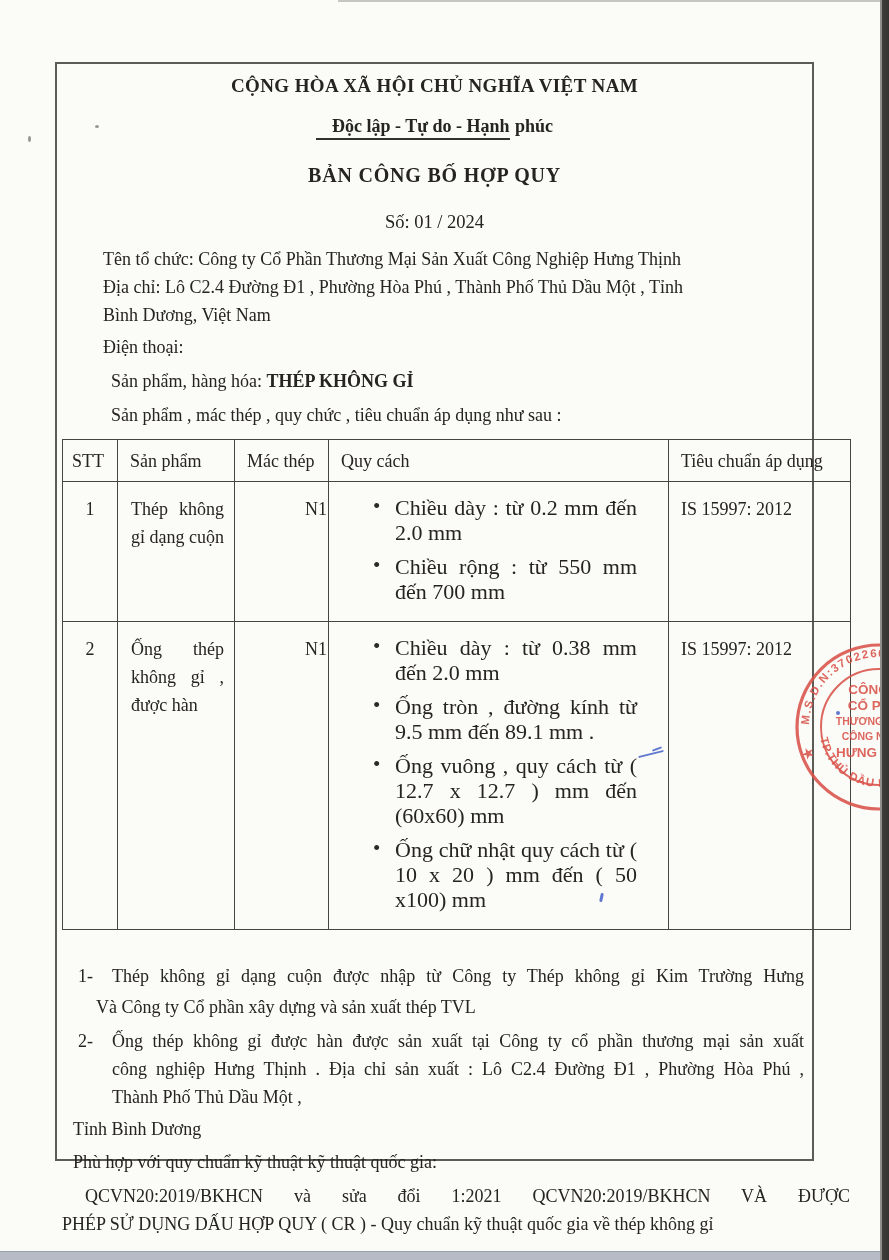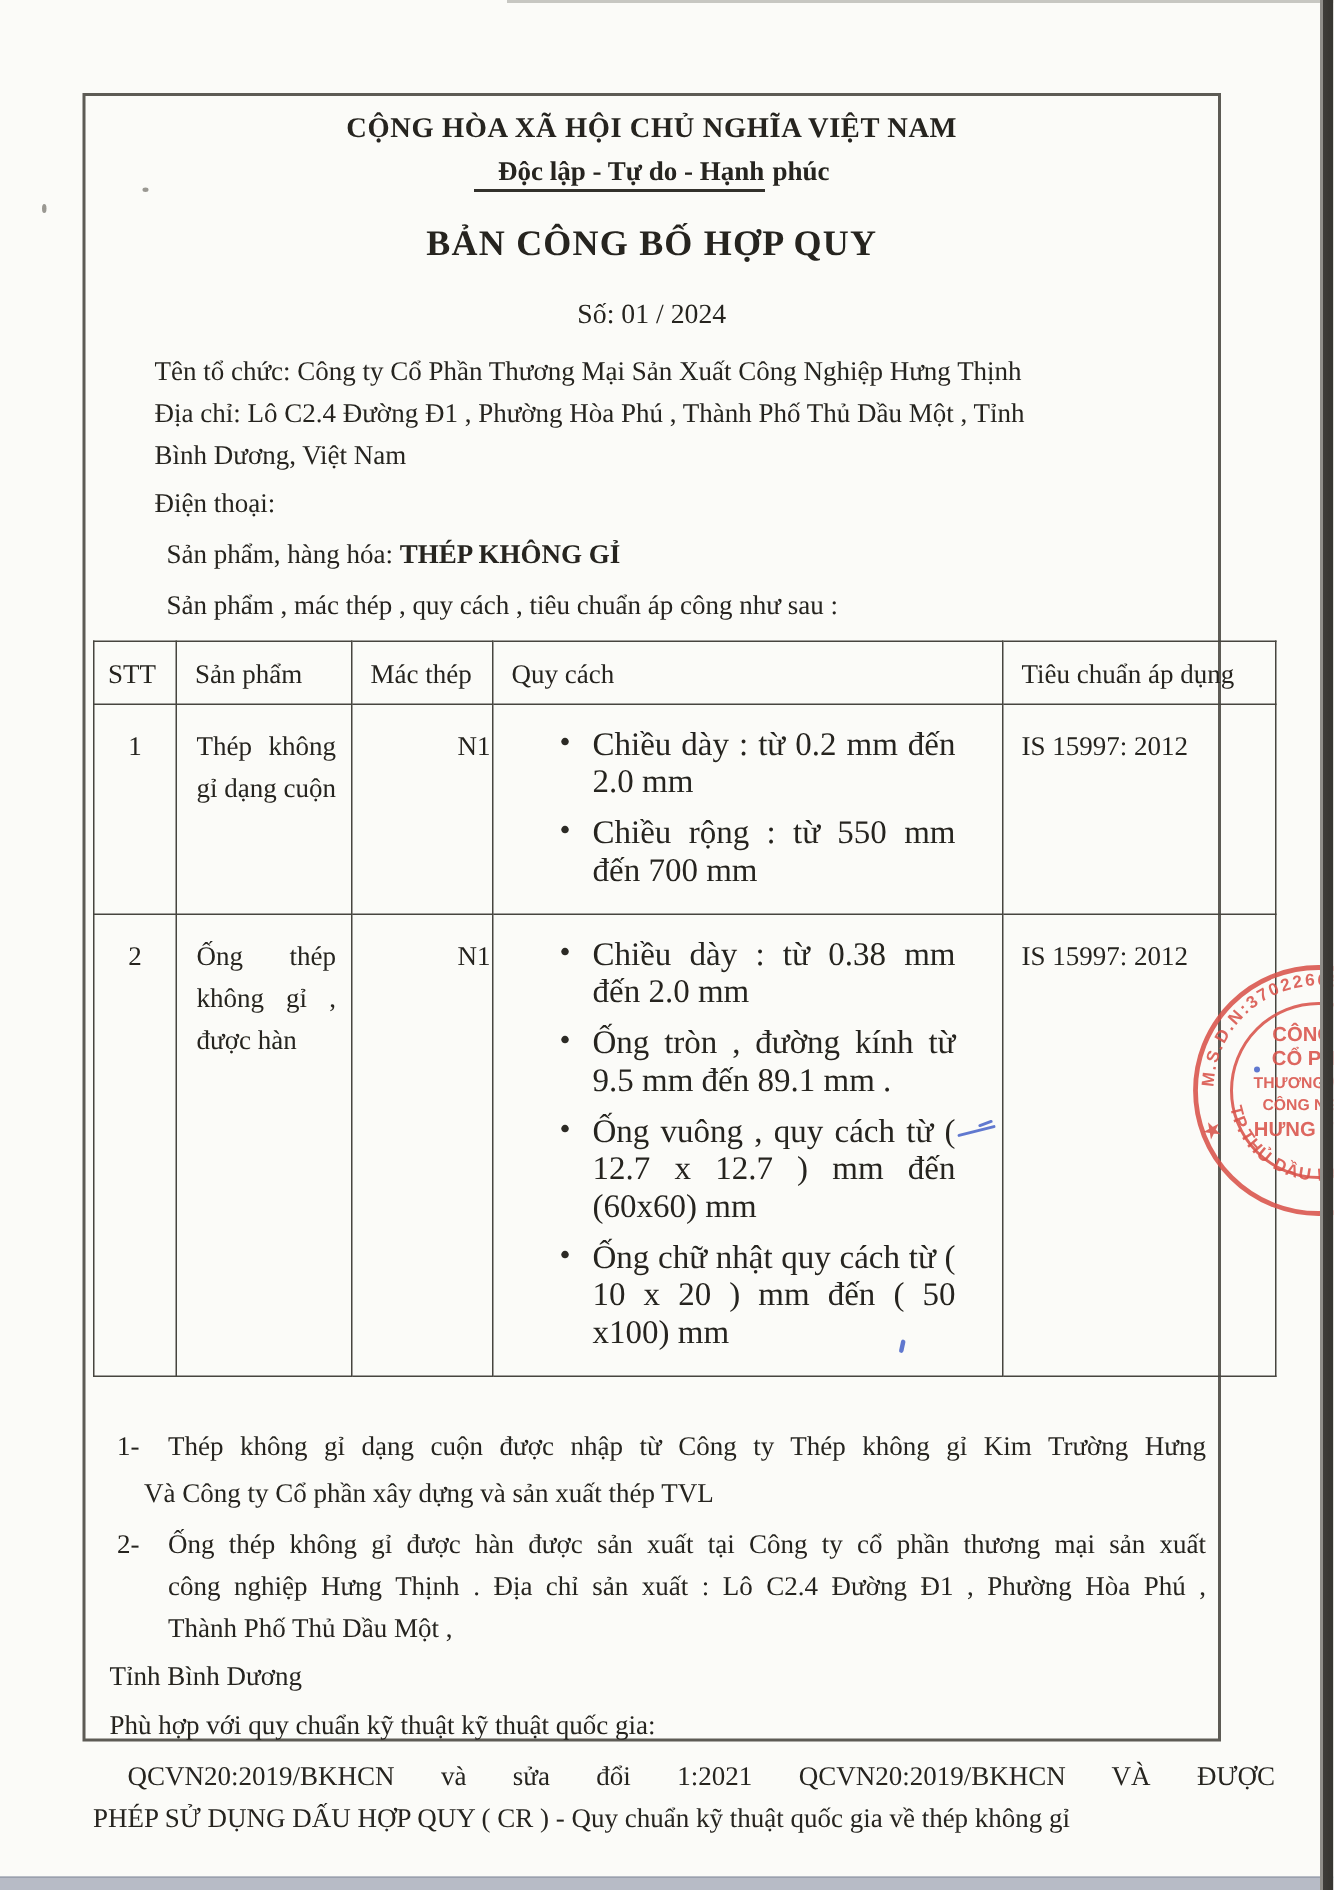--- a/index.html
+++ b/index.html
@@ -22,23 +22,23 @@
 
   
   .frame {
     position:absolute; left:55px; top:62px; width:759px; height:1099px;
     border:2px solid #5d5b55; box-sizing:border-box; z-index:5;
   }
   .content { position:relative; width:100%; height:100%; font-size:18px; line-height:28px; }
 
   .center { text-align:center; }
   .nat-title  { margin-top:10px; font-weight:bold; font-size:19px; letter-spacing:.4px; line-height:24px; }
-  .motto      { margin-top:3px; font-weight:bold; font-size:18px; line-height:26px;text-align:center; }
+  .motto      { margin-top:15px; font-weight:bold; font-size:18px; line-height:26px;text-align:center; }
   .motto-u    { border-bottom:2.5px solid #33312c; padding:0 1px 2px 16px; }
-  .doc-title  { margin-top:22px; font-weight:bold; font-size:24px; letter-spacing:.8px; line-height:28px; }
+  .doc-title  { margin-top:22px; font-weight:bold; font-size:20px; letter-spacing:.8px; line-height:28px; }
   .doc-number { margin-top:20px; font-size:18.5px; line-height:26px; }
 
   p { margin:0; }
   .p-org     { margin:10px 10px 0 46px; }
   .p-addr    { margin:0 6px 0 46px; }
   .p-phone   { margin-top:4px; margin-left:46px; }
   .p-product { margin-top:6px; margin-left:54px; }
   .p-brand   { margin-left:54px; }
   .p-intro   { margin-top:6px; margin-left:54px; }
   .bold { font-weight:bold; }
@@ -116,21 +116,21 @@
       <p class="p-org">Tên tổ chức: Công ty Cổ Phần Thương Mại Sản Xuất Công Nghiệp Hưng Thịnh</p>
 
       <p class="p-addr">Địa chỉ: Lô C2.4 Đường Đ1 , Phường Hòa Phú , Thành Phố Thủ Dầu Một , Tỉnh</p>
       <p class="p-addr">Bình Dương, Việt Nam</p>
 
       <p class="p-phone">Điện thoại:</p>
 
       <p class="p-product"><span>Sản phẩm, hàng hóa: </span><span class="bold">THÉP KHÔNG GỈ</span></p>
 
 
-      <p class="p-intro">Sản phẩm , mác thép , quy cách , tiêu chuẩn áp công như sau :</p>
+      <p class="p-intro">Sản phẩm , mác thép , quy chức , tiêu chuẩn áp dụng như sau :</p>
 
       <table class="spec-table">
         <colgroup>
           <col class="col-stt">
             <col class="col-prod">
             <col class="col-grade">
           <col class="col-spec">
             <col class="col-std">
         </colgroup>
         <thead>

